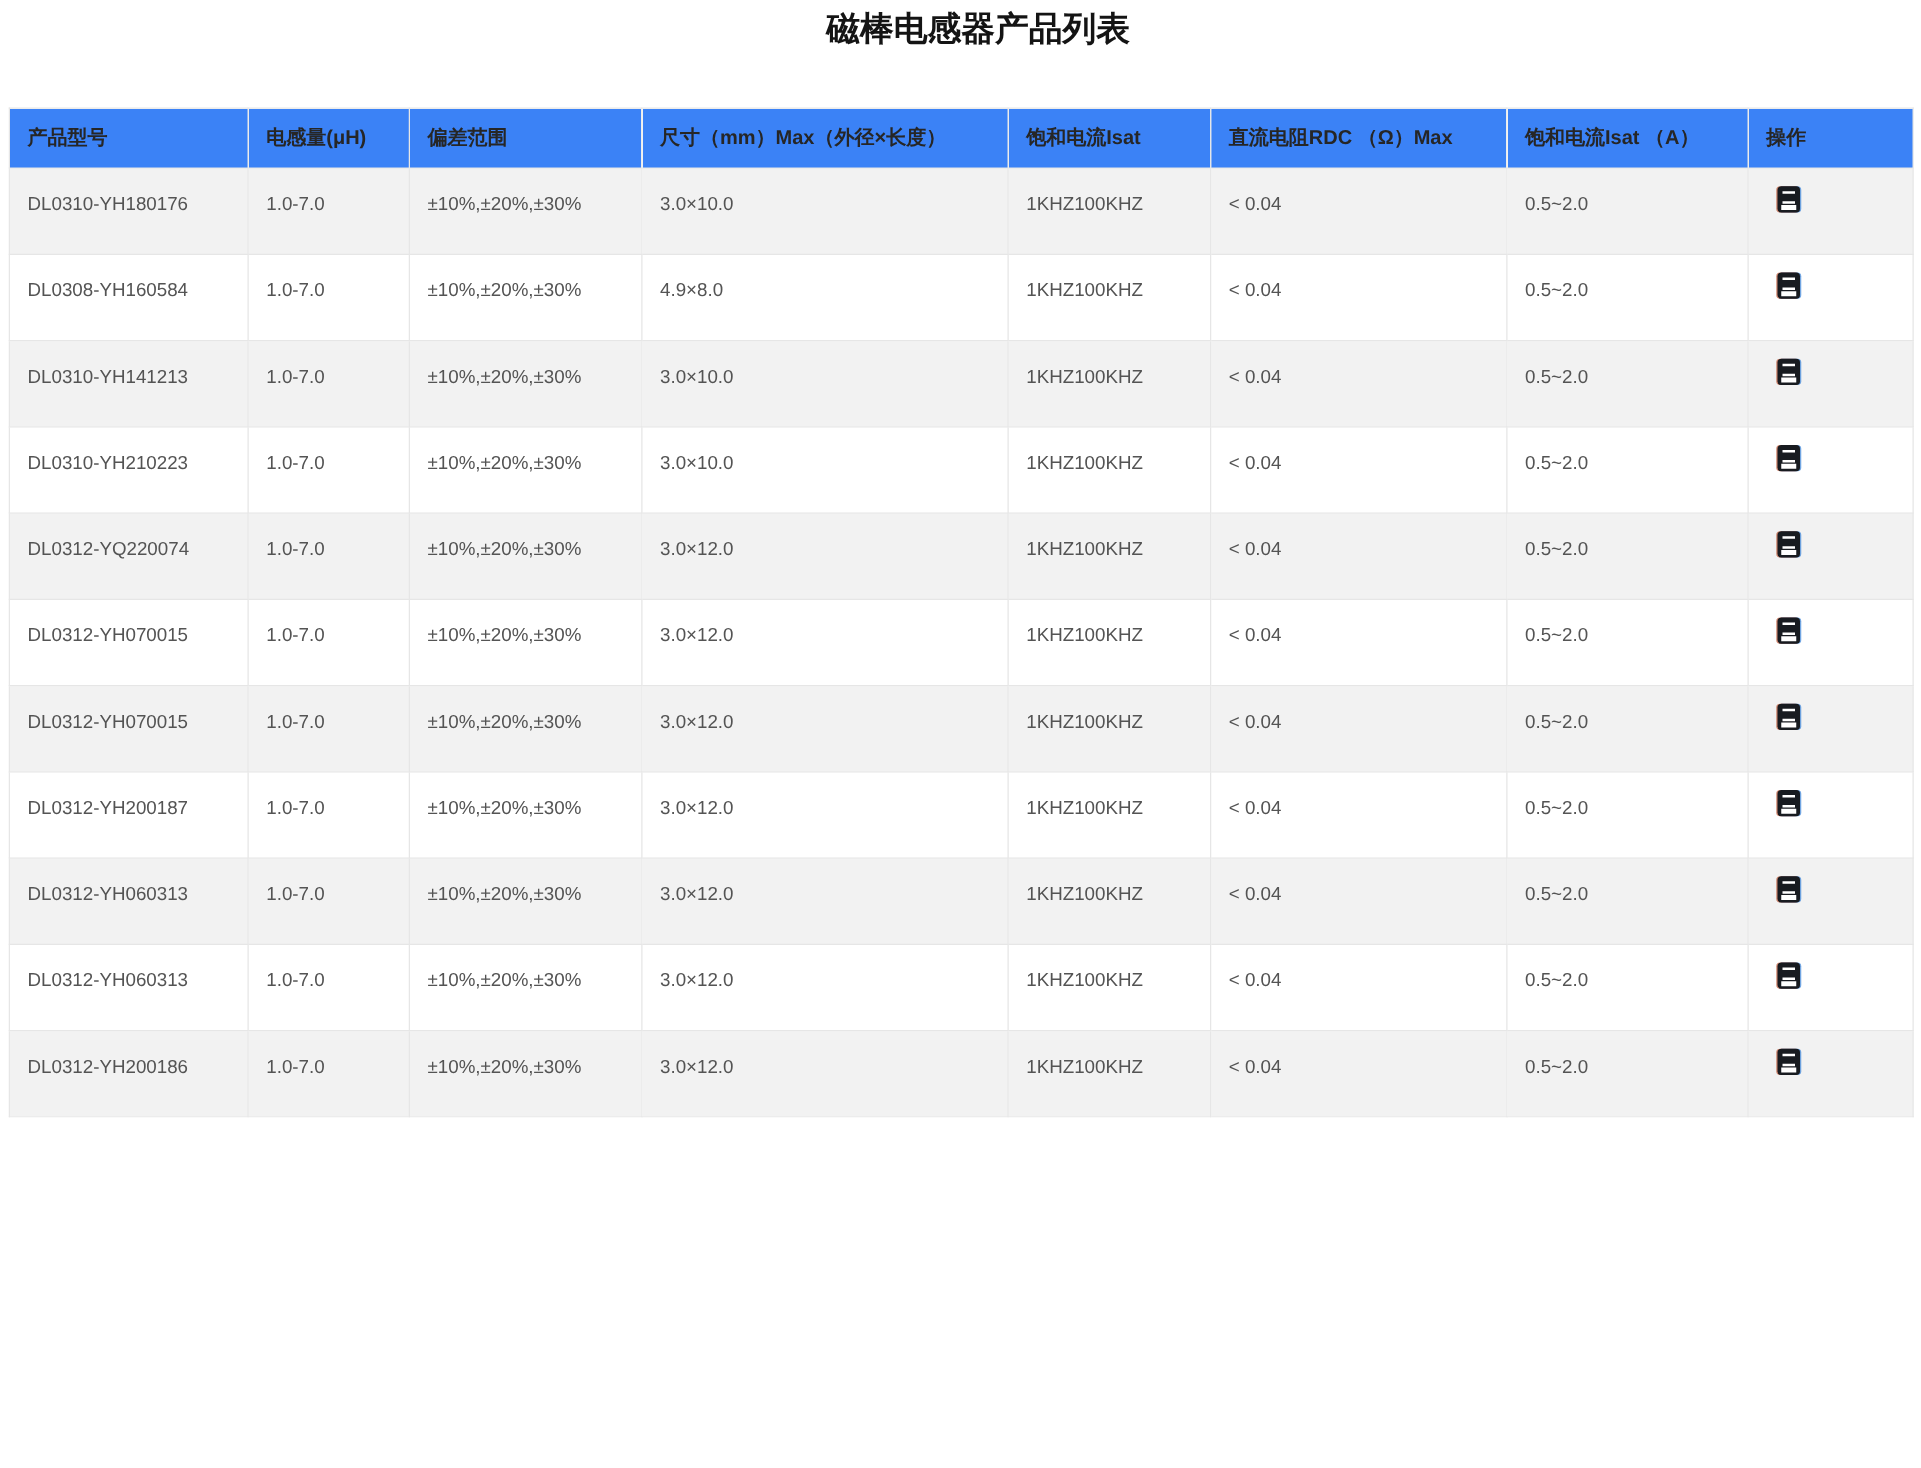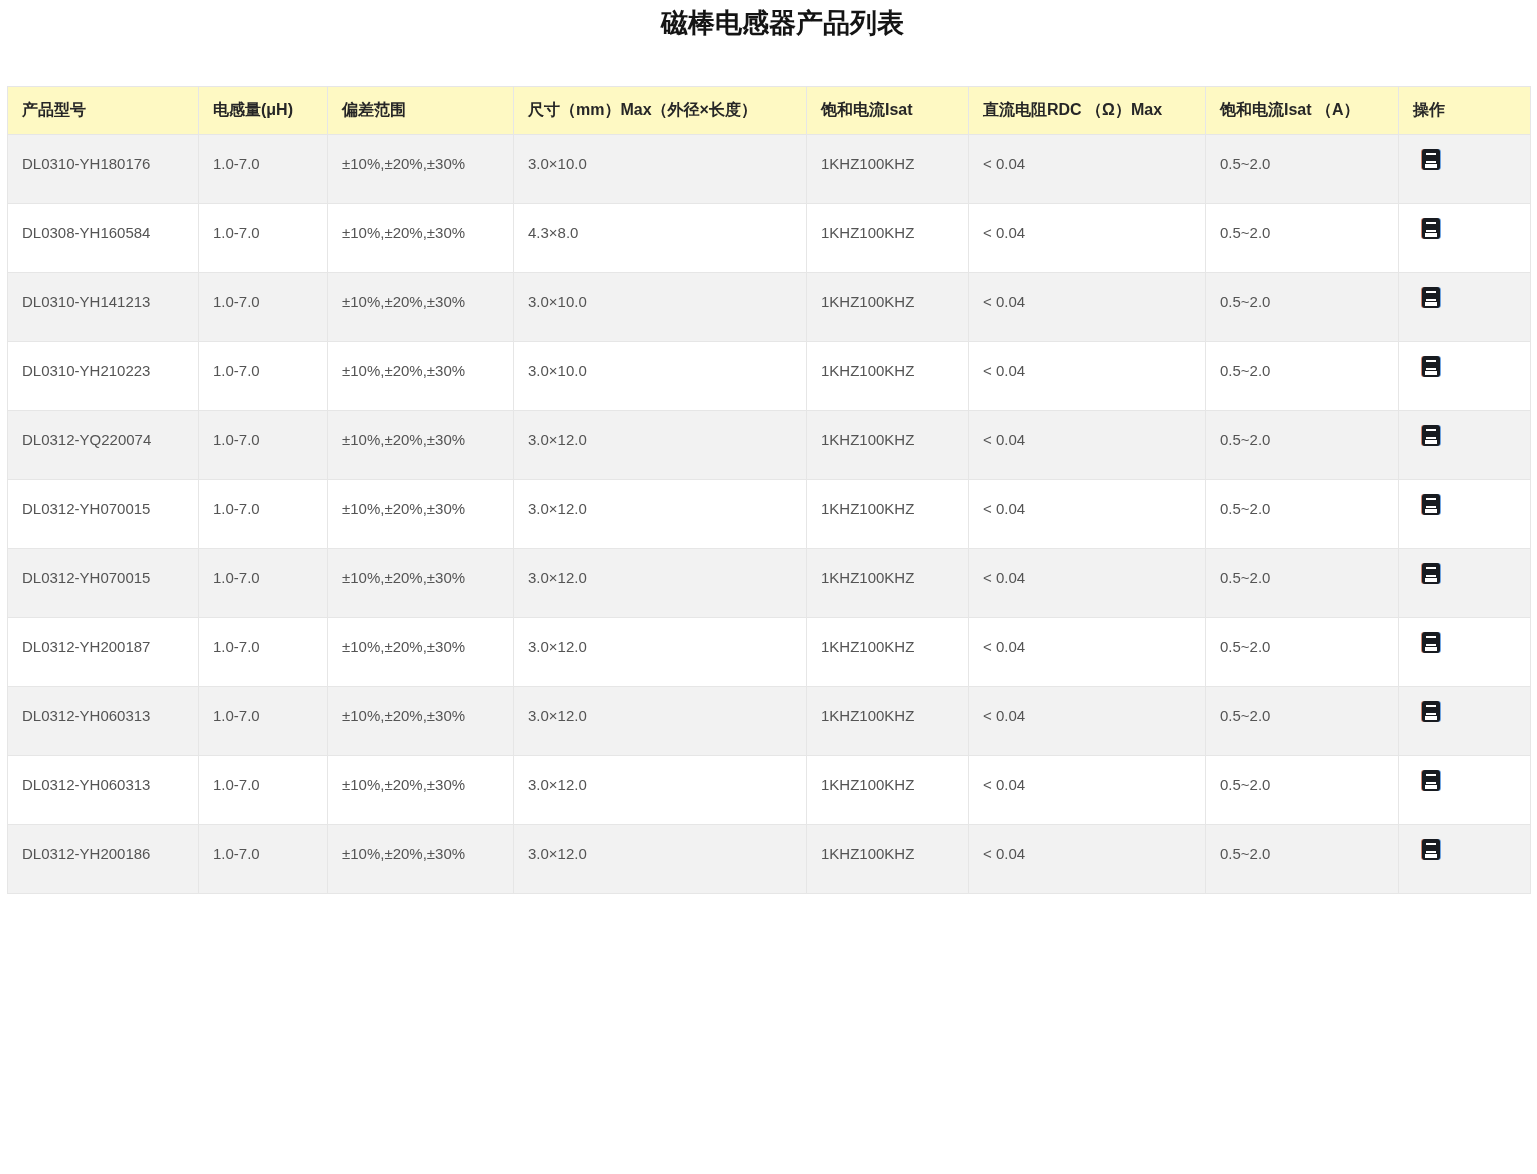--- a/index.html
+++ b/index.html
@@ -40,21 +40,21 @@
     text-align:left;
     overflow:hidden;
     white-space:nowrap;
   }
   .product-table th{
     height:48px;
     padding:12px 14px;
     font-size:16px;
     font-weight:bold;
     color:var(--header-text);
-    background:#fef9c3;
+    background:#3b82f6;
     vertical-align:middle;
   }
   .product-table td{
     height:69px;
     padding:20px 14px 0;
     font-size:15px;
     color:var(--cell-text);
     vertical-align:top;
     background:#ffffff;
   }
@@ -139,21 +139,21 @@
           <td>3.0×10.0</td>
           <td>1KHZ100KHZ</td>
           <td>&lt; 0.04</td>
           <td>0.5~2.0</td>
           <td class="cell-action"><button class="doc-btn"><span class="doc-icon"></span></button></td>
         </tr>
         <tr>
           <td>DL0308-YH160584</td>
           <td>1.0-7.0</td>
           <td>±10%,±20%,±30%</td>
-          <td>4.3×8.0</td>
+          <td>4.9×8.0</td>
           <td>1KHZ100KHZ</td>
           <td>&lt; 0.04</td>
           <td>0.5~2.0</td>
           <td class="cell-action"><button class="doc-btn"><span class="doc-icon"></span></button></td>
         </tr>
         <tr>
           <td>DL0310-YH141213</td>
           <td>1.0-7.0</td>
           <td>±10%,±20%,±30%</td>
           <td>3.0×10.0</td>

